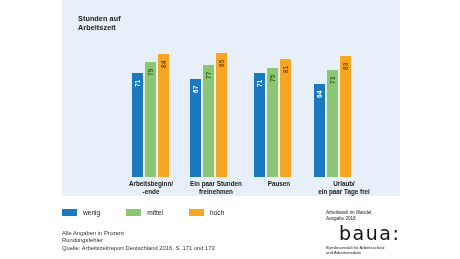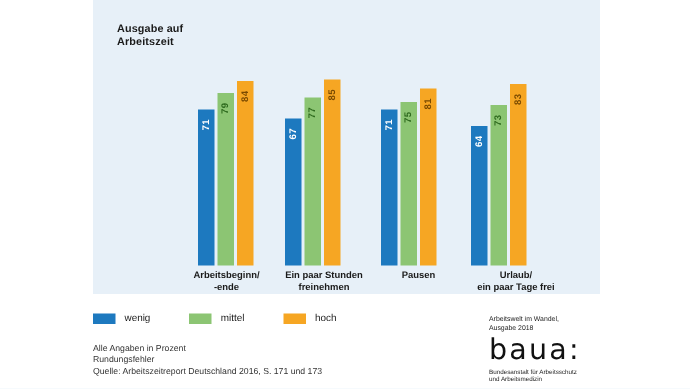--- a/index.html
+++ b/index.html
@@ -84,34 +84,34 @@
   
   #baua{
     position:absolute;right:12px;top:210px;width:122px;text-align:left;
   }
   #baua-issue{
     font-size:4.6px;line-height:5.6px;color:#222;white-space:pre-line;
     margin-bottom:3px;
   }
   #baua-word{
     font-size:19px;line-height:19px;font-weight:normal;color:#111;
-    letter-spacing:1.5px;font-family:"DejaVu Sans", sans-serif;
+    letter-spacing:1.5px;font-family:"DejaVu Sans", sans-serif;margin-left:13px;
   }
   #baua-sub{
     font-size:4.2px;line-height:5.2px;color:#222;white-space:pre-line;
     margin-top:2px;
   }
 </style>
 </head>
 <body>
 
 <div id="root">
 
   <div id="panel">
-    <div id="panel-title">Ausgabe auf
+    <div id="panel-title">Stunden auf
 Arbeitszeit</div>
   </div>
 
   <div id="plot">
       <div class="group" style="left: 70px;">
         <div class="bars">
           <div class="bar wenig" style="height: 103.66px;">
             <span class="val">71</span>
           </div>
           <div class="bar mittel" style="height: 115.34px;">

